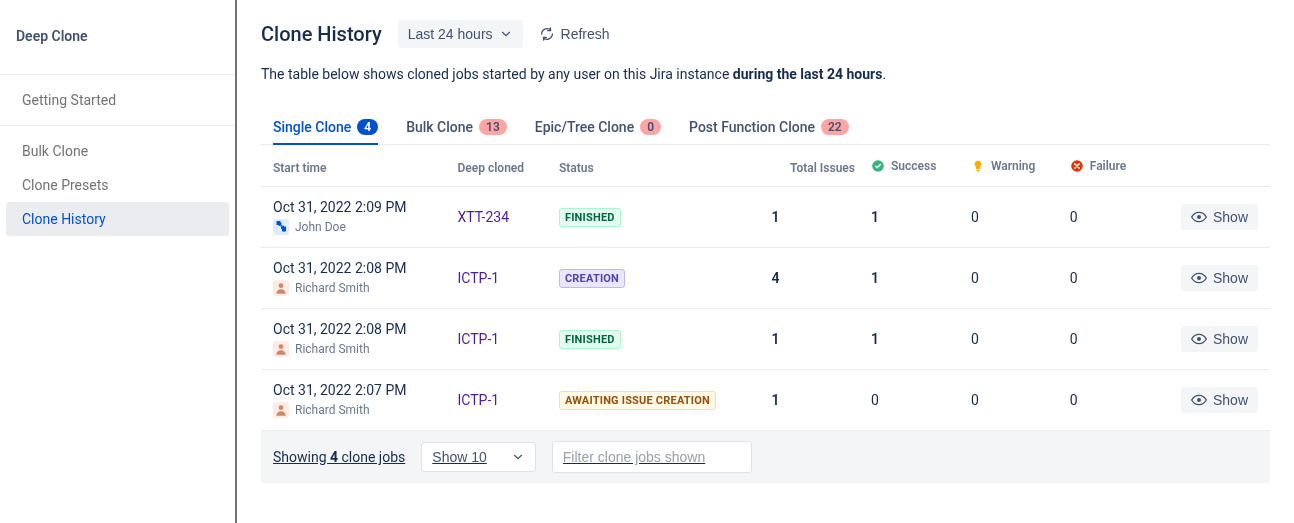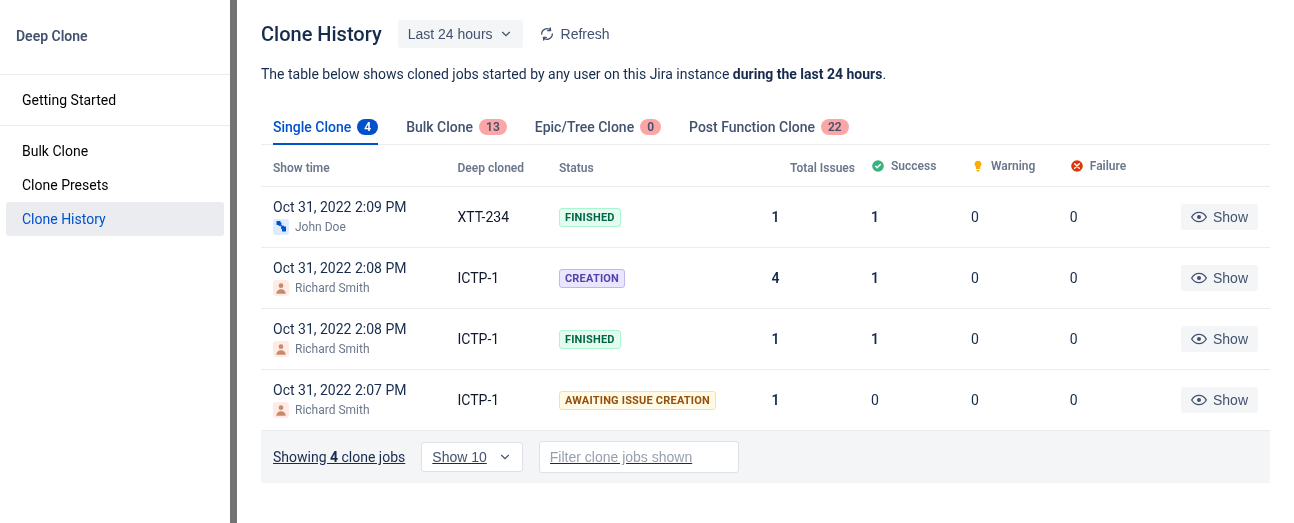--- a/index.html
+++ b/index.html
@@ -7,38 +7,38 @@
   font-family: -apple-system, BlinkMacSystemFont, "Segoe UI", Roboto, Arial, sans-serif;
   font-size: 14px;
   color: #172B4D;
   background: #fff;
   display: flex;
   width: 1294px;
   height: 523px;
 }
 .sidebar {
   width: 237px;
-  border-right: 7px solid #737373;
+  border-right: 2px solid #737373;
   padding-top: 28px;
 }
 .sidebar-title {
   font-weight: 600;
   font-size: 14px;
   color: #42526E;
   padding: 0 16px 30px 16px;
 }
 .sidebar-section {
   border-top: 1px solid #EBECF0;
   padding: 8px 0;
 }
 .sidebar-section:first-of-type { border-top: none; }
 .sidebar-item {
   padding: 9px 16px;
   font-size: 14px;
-  color: #000000;
+  color: #737373;
   cursor: pointer;
   margin: 0 6px;
   border-radius: 3px;
 }
 .sidebar-item.active {
   background: #EBECF0;
   color: #0052CC;
 }
 .main {
   flex: 1;
@@ -152,21 +152,21 @@
   height: 16px;
   border-radius: 3px;
   background: #DEEBFF;
   display: inline-flex;
   align-items: center;
   justify-content: center;
 }
 .avatar-icon.puzzle svg { fill: #0052CC; }
 .avatar-icon.person { background: #FFEBE6; }
 .user-name { font-size: 12px; color: #6B778C; }
-.issue-link { color: #0f172a; text-decoration: none; margin-top: 32px; }
+.issue-link { color: #4c1d95; text-decoration: none; margin-top: 32px; }
 .status-pill {
   display: inline-block;
   font-size: 11px;
   font-weight: 700;
   padding: 2px 5px;
   border-radius: 3px;
   letter-spacing: 0.2px;
 }
 .status-finished { background: #E3FCEF; color: #006644; border: 1px solid #ABF5D1; }
 .status-canceled { background: #EAE6FF; color: #5243AA; border: 1px solid #C0B6F2; }
@@ -197,21 +197,21 @@
 .footer-text { font-size: 14px; color: #172B4D; }
 .page-size-select {
   background: #fff;
   border: 1px solid #DFE1E6;
   border-radius: 3px;
   padding: 6px 10px;
   font-size: 14px;
   color: #42526E;
   display: inline-flex;
   align-items: center;
-  gap: 11px;
+  gap: 24px;
   cursor: pointer;
 }
 .filter-input {
   border: 1px solid #DFE1E6;
   border-radius: 3px;
   padding: 7px 10px;
   font-size: 14px;
   color: #6B778C;
   width: 200px;
 }
@@ -274,21 +274,21 @@
     <div class="tab">
       <span>Post Function Clone</span>
       <span class="badge">22</span>
     </div>
   </div>
 
   <div class="table-wrap">
     <table>
       <thead>
         <tr>
-          <th>Show time</th>
+          <th>Start time</th>
           <th>Deep cloned</th>
           <th>Status</th>
           <th style="text-align:right">Total Issues</th>
           <th>
             <span class="th-icon-wrap">
               <span class="th-icon">
                 <svg width="14" height="14" viewBox="0 0 24 24">
                     <circle cx="12" cy="12" r="10" fill="#36B37E"></circle>
                     <path d="M8 12.5l2.5 2.5L16 9.5" stroke="#fff" stroke-width="2.5" fill="none" stroke-linecap="round"></path>
                   </svg>

